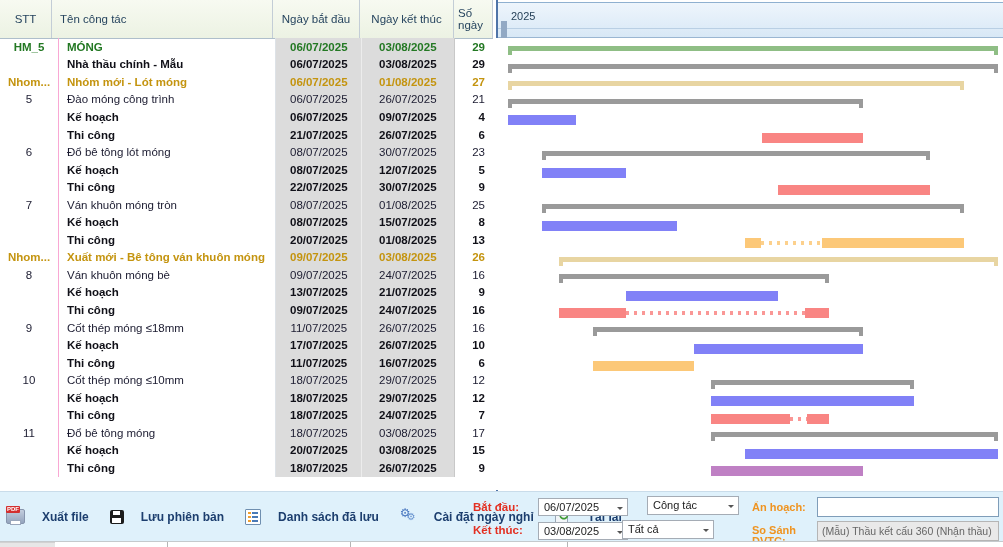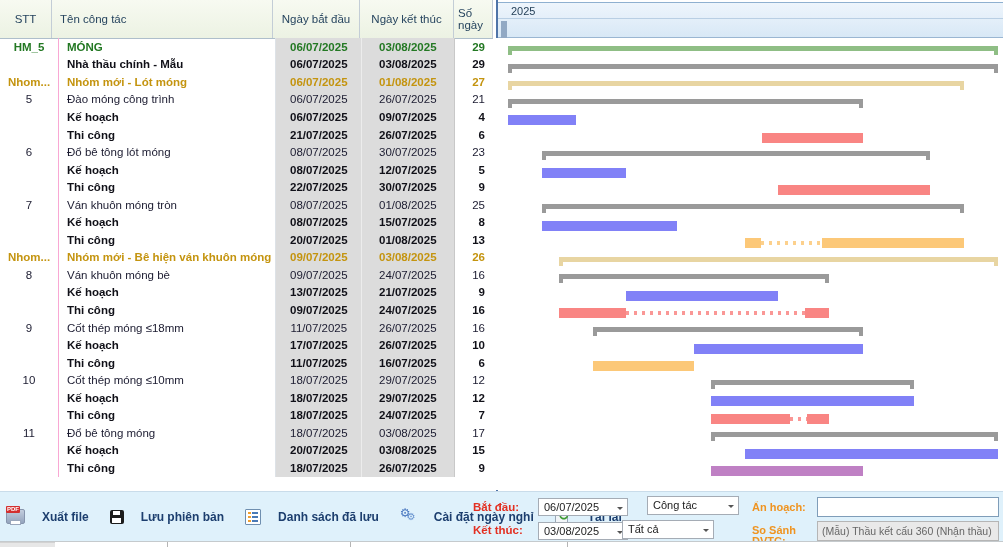--- a/index.html
+++ b/index.html
@@ -28,21 +28,21 @@
   .k-group{color:#c4940f;font-weight:bold;}
   .k-task{color:#1b1b30;}
   .k-plan,.k-actual{color:#101018;font-weight:bold;}
   
   .split-line{position:absolute;left:496px;top:0;width:2px;height:491px;background:#4f74a8;}
   .split-strip{position:absolute;left:501px;top:21px;width:6px;height:469px;background:#92a9c4;}
   
   .chart-header{position:absolute;left:498px;top:2px;width:505px;height:36px;box-sizing:border-box;
                 border-top:1px solid #8fb0d0;border-bottom:1px solid #9ab6d2;
                 background:linear-gradient(#eef5fc,#d8e8f6);color:#1f3b53;font-size:11px;}
-  .ch-year{height:16px;display:flex;align-items:center;padding-left:13px;border-bottom:1px solid #b9cfe4;box-sizing:border-box;}
+  .ch-year{height:26px;display:flex;align-items:center;padding-left:13px;border-bottom:1px solid #b9cfe4;box-sizing:border-box;}
   .ch-half{height:17px;display:flex;align-items:center;}
   .h1cell{display:flex;align-items:center;margin-left:10px;padding-left:3px;width:27px;height:100%;
           border-right:1px solid #9ab6d2;box-sizing:border-box;}
   
   .gantt{position:absolute;left:493px;top:38px;width:510px;height:452px;background:#fff;overflow:hidden;}
   .gbar{position:absolute;}
   .gseg{position:absolute;}
   .bracket{position:absolute;box-sizing:border-box;height:9px;border-style:solid;
            border-top-width:5px;border-left-width:4px;border-right-width:4px;border-bottom:none;background:transparent;}
   
@@ -179,21 +179,21 @@
       </div>
       <div class="trow k-actual">
         <div class="td c-stt"></div>
         <div class="td c-name">Thi công</div>
         <div class="td c-start">20/07/2025</div>
         <div class="td c-end">01/08/2025</div>
         <div class="td c-days">13</div>
       </div>
       <div class="trow k-group">
         <div class="td c-stt">Nhom...</div>
-        <div class="td c-name">Nhóm mới - Bê hiện ván khuôn móng</div>
+        <div class="td c-name">Xuất mới - Bê tông ván khuôn móng</div>
         <div class="td c-start">09/07/2025</div>
         <div class="td c-end">03/08/2025</div>
         <div class="td c-days">26</div>
       </div>
       <div class="trow k-task">
         <div class="td c-stt">8</div>
         <div class="td c-name">Ván khuôn móng bè</div>
         <div class="td c-start">09/07/2025</div>
         <div class="td c-end">24/07/2025</div>
         <div class="td c-days">16</div>

